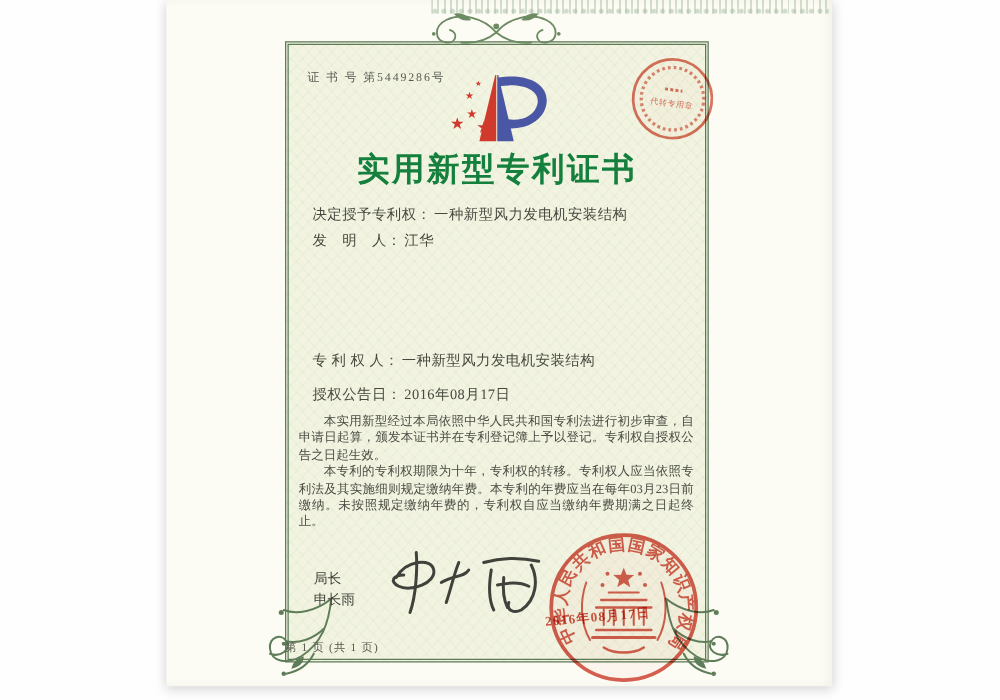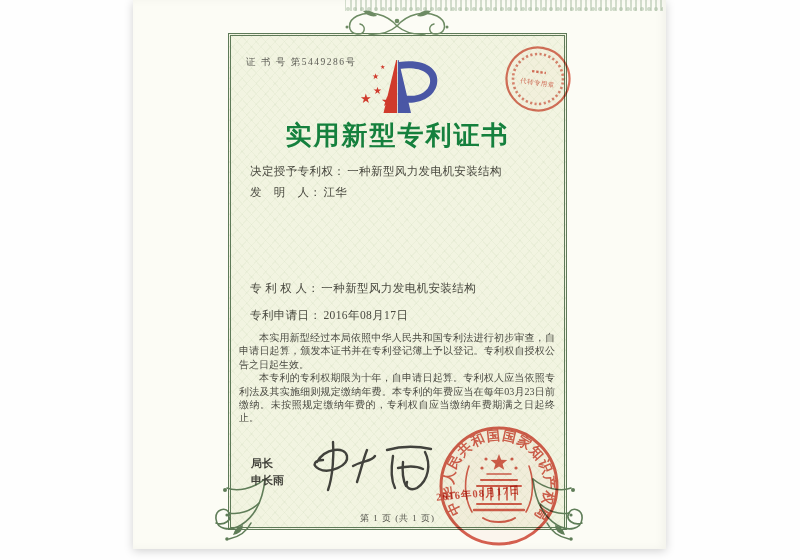--- a/index.html
+++ b/index.html
@@ -20,22 +20,22 @@
            #f2f4e1;}
   .abs{position:absolute;}
   .cert-no{left:246px;top:56px;font-size:9.5px;letter-spacing:1.5px;color:#5b5b54;}
   .title{left:228px;top:118px;width:339px;text-align:center;font-size:26px;font-weight:600;
          letter-spacing:2px;color:#15803d;}
   .field{left:250px;font-size:11.5px;color:#48483f;letter-spacing:.4px;white-space:nowrap;}
   .field .lab{margin-right:2px;}
   .paras{left:239px;top:331px;width:316px;font-size:10px;line-height:13.4px;color:#4b4b43;
          text-align:justify;}
   .paras p{margin:0;text-indent:2em;}
-  .director{left:251px;top:455px;font-size:11px;font-weight:700;color:#3f3f38;line-height:17px;}
-  .footer{left:228px;top:512px;width:339px;text-align:center;font-size:9px;color:#55554d;
+  .director{left:251px;top:455px;font-size:11px;font-weight:400;color:#3f3f38;line-height:17px;}
+  .footer{left:228px;top:512px;width:339px;text-align:left;font-size:9px;color:#55554d;
           letter-spacing:1px;}
   .stamp{mix-blend-mode:multiply;}
   .official-seal{left:437px;top:424px;width:124px;height:124px;opacity:.84;}
   .seal-date{left:436px;top:487px;font-size:10.5px;font-weight:600;color:#cf4334;
              letter-spacing:1px;transform:rotate(-5deg);white-space:nowrap;opacity:.9;}
   .agency-seal{left:503px;top:44px;width:70px;height:70px;opacity:.8;transform:rotate(8deg);}
   .logo{left:352px;top:57px;width:92px;height:58px;}
   .sig{left:295px;top:436px;width:145px;height:58px;opacity:.92;}
   .flo-top{left:317px;top:7px;width:160px;height:34px;}
   .flo-bl{left:213px;top:477px;width:58px;height:66px;transform:scaleX(-1);}
@@ -114,26 +114,26 @@
   <div class="field abs" style="top:164px">
     <span class="lab">决定授予专利权：</span><span>一种新型风力发电机安装结构</span>
   </div>
   <div class="field abs" style="top:185px">
     <span class="lab">发　明　人：</span><span>江华</span>
   </div>
   <div class="field abs" style="top:281px">
     <span class="lab">专 利 权 人：</span><span>一种新型风力发电机安装结构</span>
   </div>
   <div class="field abs" style="top:308px">
-    <span class="lab">专利申请日：</span><span>2016年08月17日</span>
+    <span class="lab">授权公告日：</span><span>2016年08月17日</span>
   </div>
 
   <div class="paras abs">
     <p>本实用新型经过本局依照中华人民共和国专利法进行初步审查，自申请日起算，颁发本证书并在专利登记簿上予以登记。专利权自授权公告之日起生效。</p>
-    <p>本专利的专利权期限为十年，自申请日起算。专利权人应当依照专利法及其实施细则规定缴纳年费。本专利的年费应当在每年03月23日前缴纳。未按照规定缴纳年费的，专利权自应当缴纳年费期满之日起终止。</p>
+    <p>本专利的专利权期限为十年，专利权的转移。专利权人应当依照专利法及其实施细则规定缴纳年费。本专利的年费应当在每年03月23日前缴纳。未按照规定缴纳年费的，专利权自应当缴纳年费期满之日起终止。</p>
   </div>
 
   <div class="director abs">
     <div>局长</div>
     <div>申长雨</div>
   </div>
 
   <svg class="sig abs" viewBox="0 0 145 58">
     <g fill="none" stroke="#33332f" stroke-width="2.4" stroke-linecap="round">
       <path d="M22,26 C30,12 50,10 52,20 C54,30 34,38 24,33 C16,29 20,24 28,24"></path>

